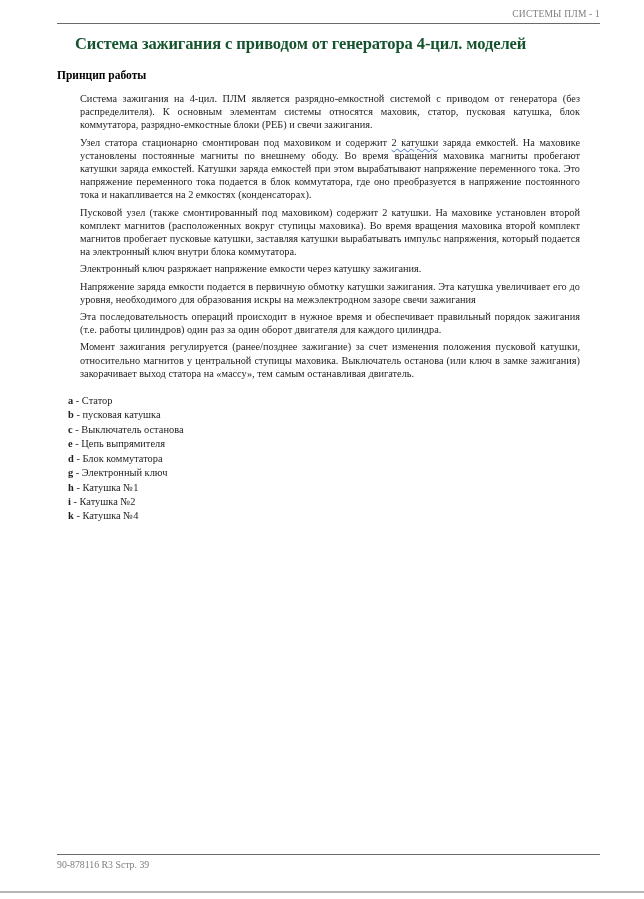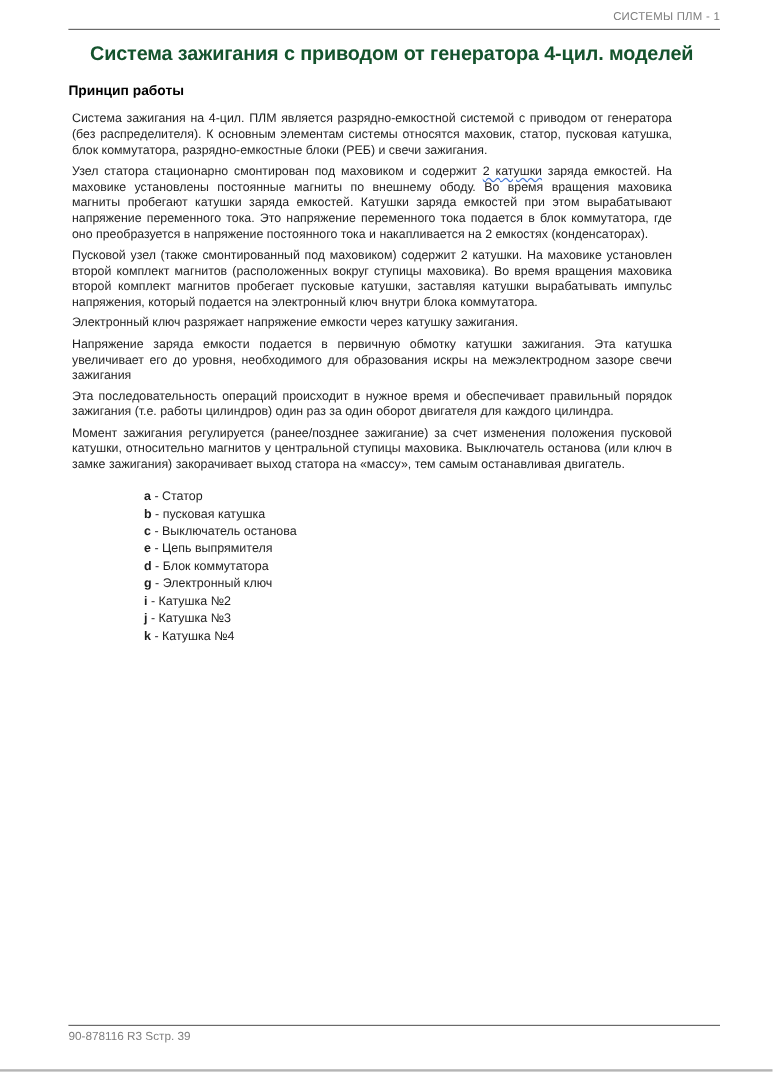--- a/index.html
+++ b/index.html
@@ -1,21 +1,21 @@
 <!DOCTYPE html>
 <html><head>
 <meta charset="utf-8">
 <style>
   html, body { margin: 0; padding: 0; background: #ffffff; }
   .page {
     position: relative;
     width: 644px;
     height: 899px;
     background: #ffffff;
-    font-family: Liberation Sans, sans-serif;
+    font-family: Liberation Serif, serif;
     color: #1e1e1e;
     overflow: hidden;
   }
   .page-header {
     margin: 0 44px 0 57px;
     padding: 9px 0 4px 0;
     border-bottom: 1px solid #6a6a6a;
     text-align: right;
     font-size: 9.5px;
     color: #7d7d7d;
@@ -31,39 +31,39 @@
     white-space: nowrap;
   }
   h2.section {
     margin: 15px 44px 0 57px;
     font-size: 11.5px;
     line-height: 13px;
     font-weight: bold;
     color: #000000;
   }
   .content {
-    margin: 10px 44px 0 60px;
+    margin: 10px 44px 0 80px;
     width: 500px;
   }
   .content p {
     margin: 0 0 4px 0;
     font-size: 10.3px;
     line-height: 13.2px;
     text-align: justify;
     color: #1e1e1e;
   }
   .wavy {
     text-decoration-line: underline;
     text-decoration-style: wavy;
     text-decoration-color: #3f74d6;
     text-decoration-thickness: 1px;
     text-underline-offset: 2px;
   }
   .legend {
-    margin: 14px 44px 0 120px;
+    margin: 14px 44px 0 68px;
     font-size: 10.4px;
     line-height: 14.4px;
     color: #1e1e1e;
   }
   .legend-letter { font-weight: bold; }
   .footer {
     position: absolute;
     left: 57px;
     right: 44px;
     top: 854px;
@@ -103,22 +103,22 @@
     <p>Момент зажигания регулируется (ранее/позднее зажигание) за счет изменения положения пусковой катушки, относительно магнитов у центральной ступицы маховика.  Выключатель останова (или ключ в замке зажигания) закорачивает выход статора на «массу», тем самым останавливая двигатель.</p>
   </div>
 
   <div class="legend">
     <div class="legend-item"><span class="legend-letter">a</span><span> - </span><span>Статор</span></div>
     <div class="legend-item"><span class="legend-letter">b</span><span> - </span><span>пусковая катушка</span></div>
     <div class="legend-item"><span class="legend-letter">c</span><span> - </span><span>Выключатель останова</span></div>
     <div class="legend-item"><span class="legend-letter">e</span><span> - </span><span>Цепь выпрямителя</span></div>
     <div class="legend-item"><span class="legend-letter">d</span><span> - </span><span>Блок коммутатора</span></div>
     <div class="legend-item"><span class="legend-letter">g</span><span> - </span><span>Электронный ключ</span></div>
+    <div class="legend-item"><span class="legend-letter">h</span><span> - </span><span>Катушка №1</span></div>
     <div class="legend-item"><span class="legend-letter">i</span><span> - </span><span>Катушка №2</span></div>
-    <div class="legend-item"><span class="legend-letter">j</span><span> - </span><span>Катушка №3</span></div>
     <div class="legend-item"><span class="legend-letter">k</span><span> - </span><span>Катушка №4</span></div>
   </div>
 
   <div class="footer">
     <span>90-878116 R3 S</span>
     <span>стр. 39</span>
   </div>
 
   <div class="page-edge"></div>
 

